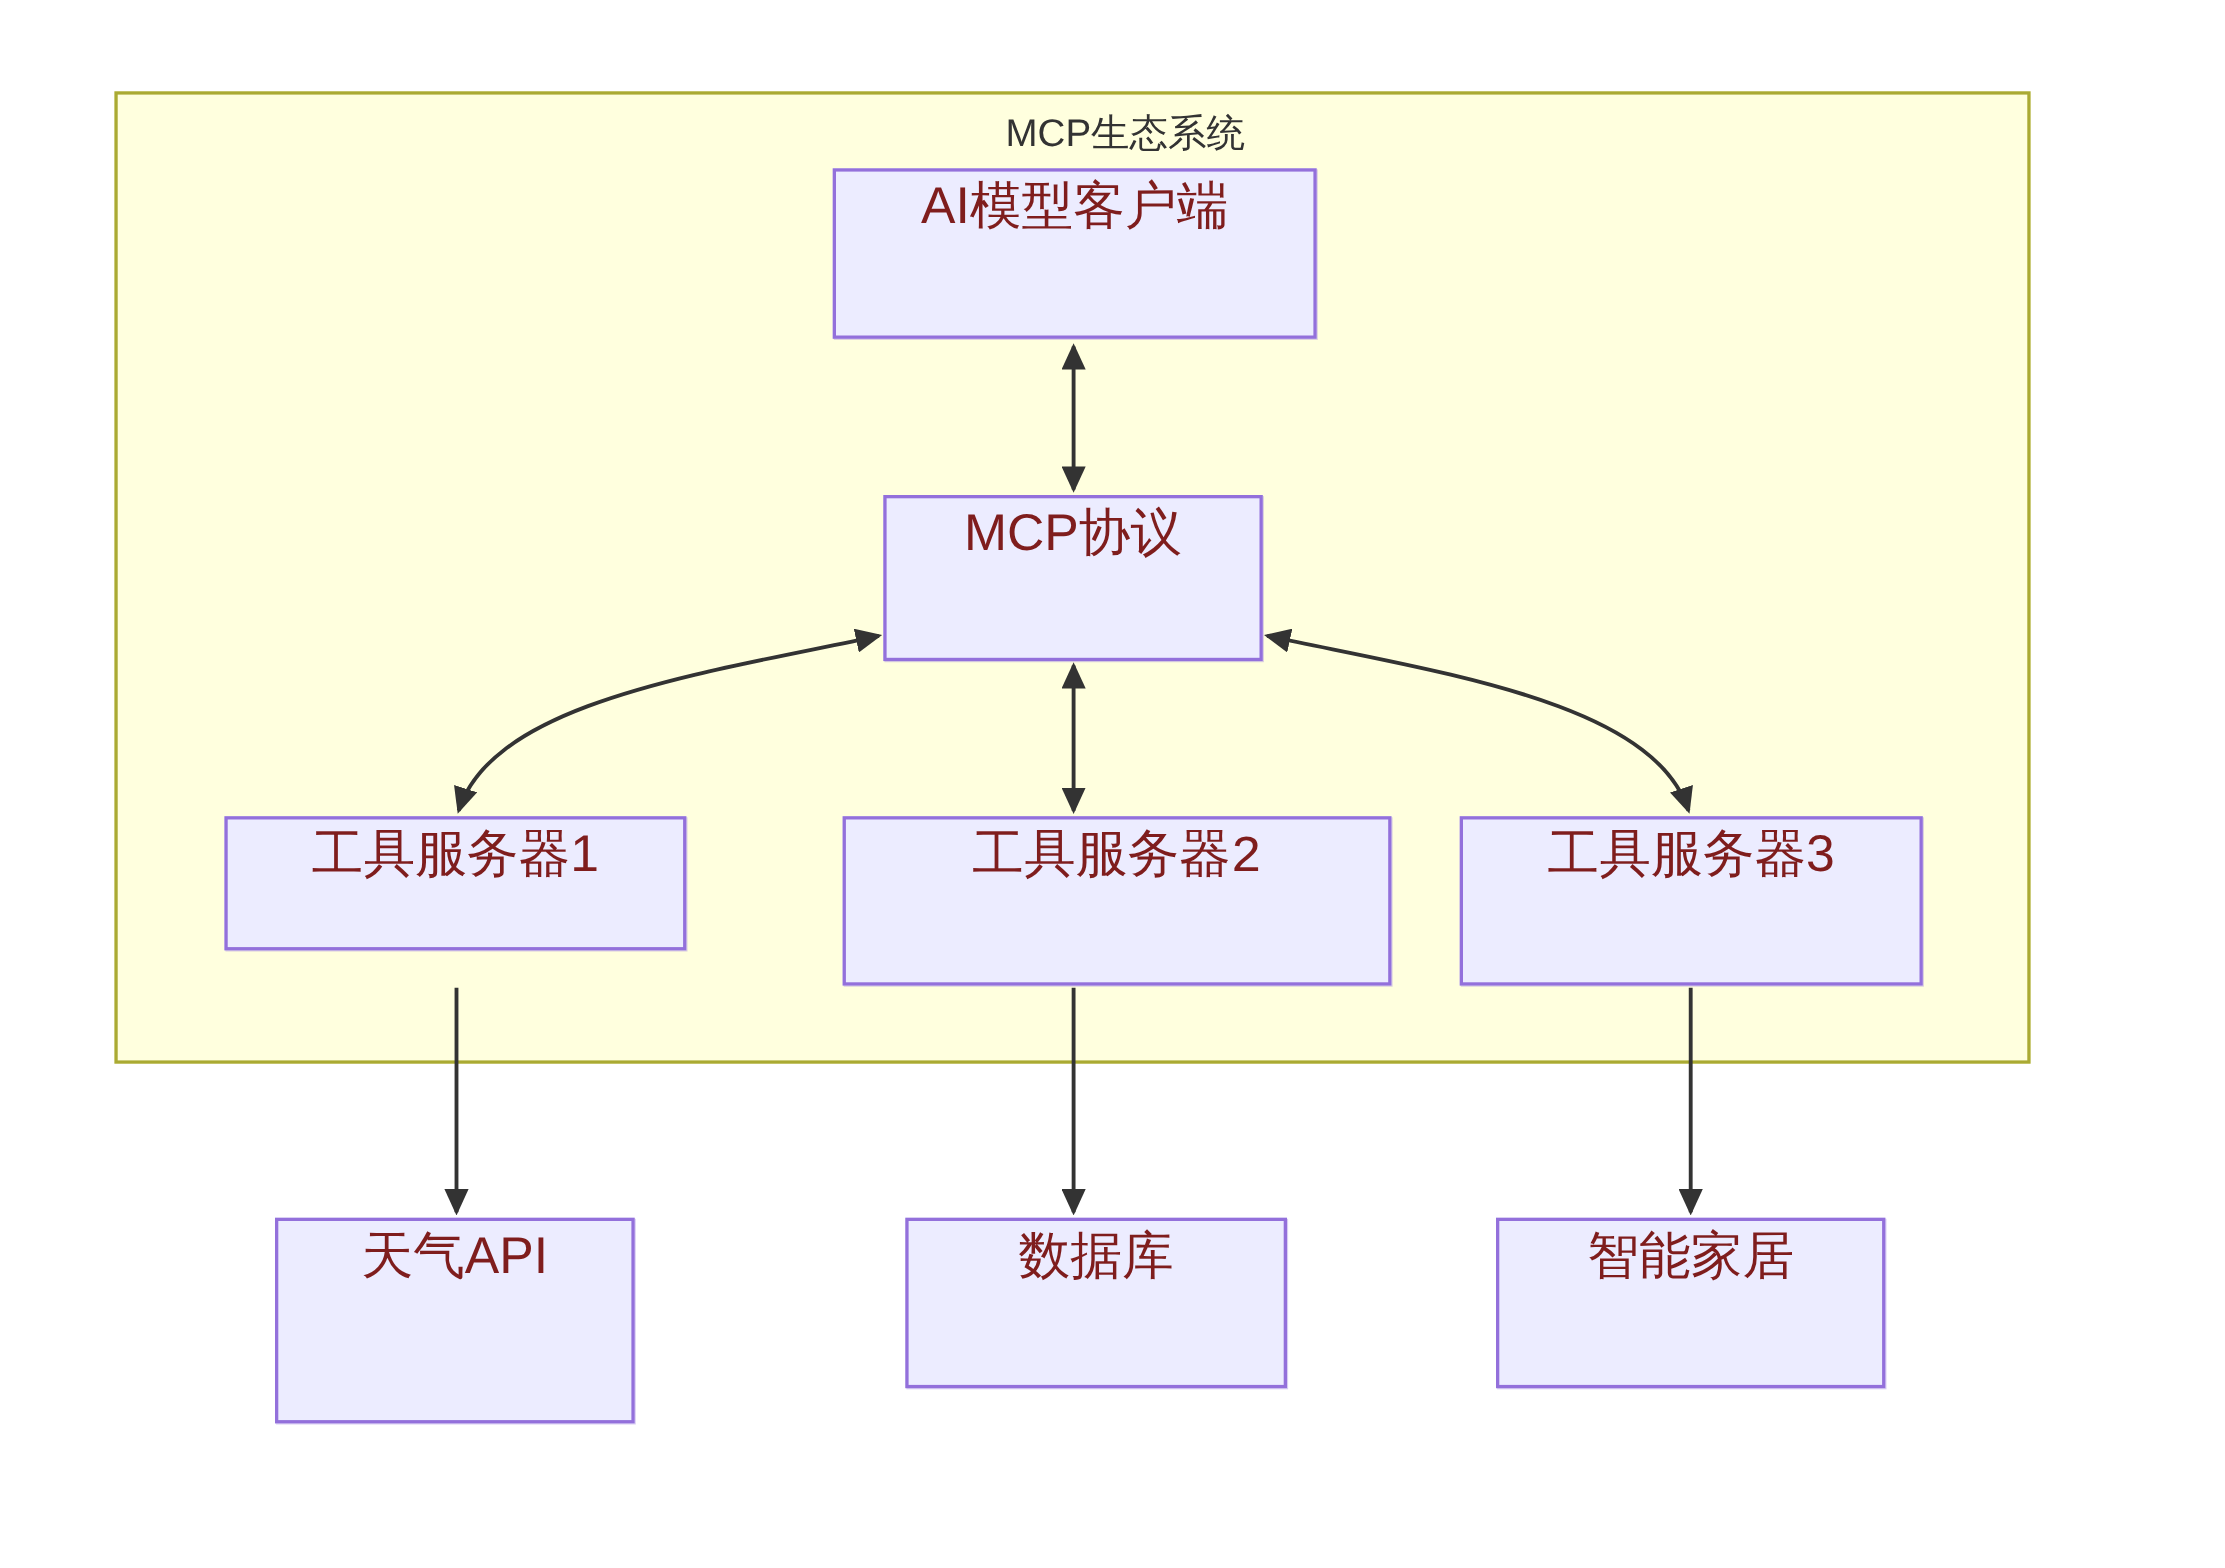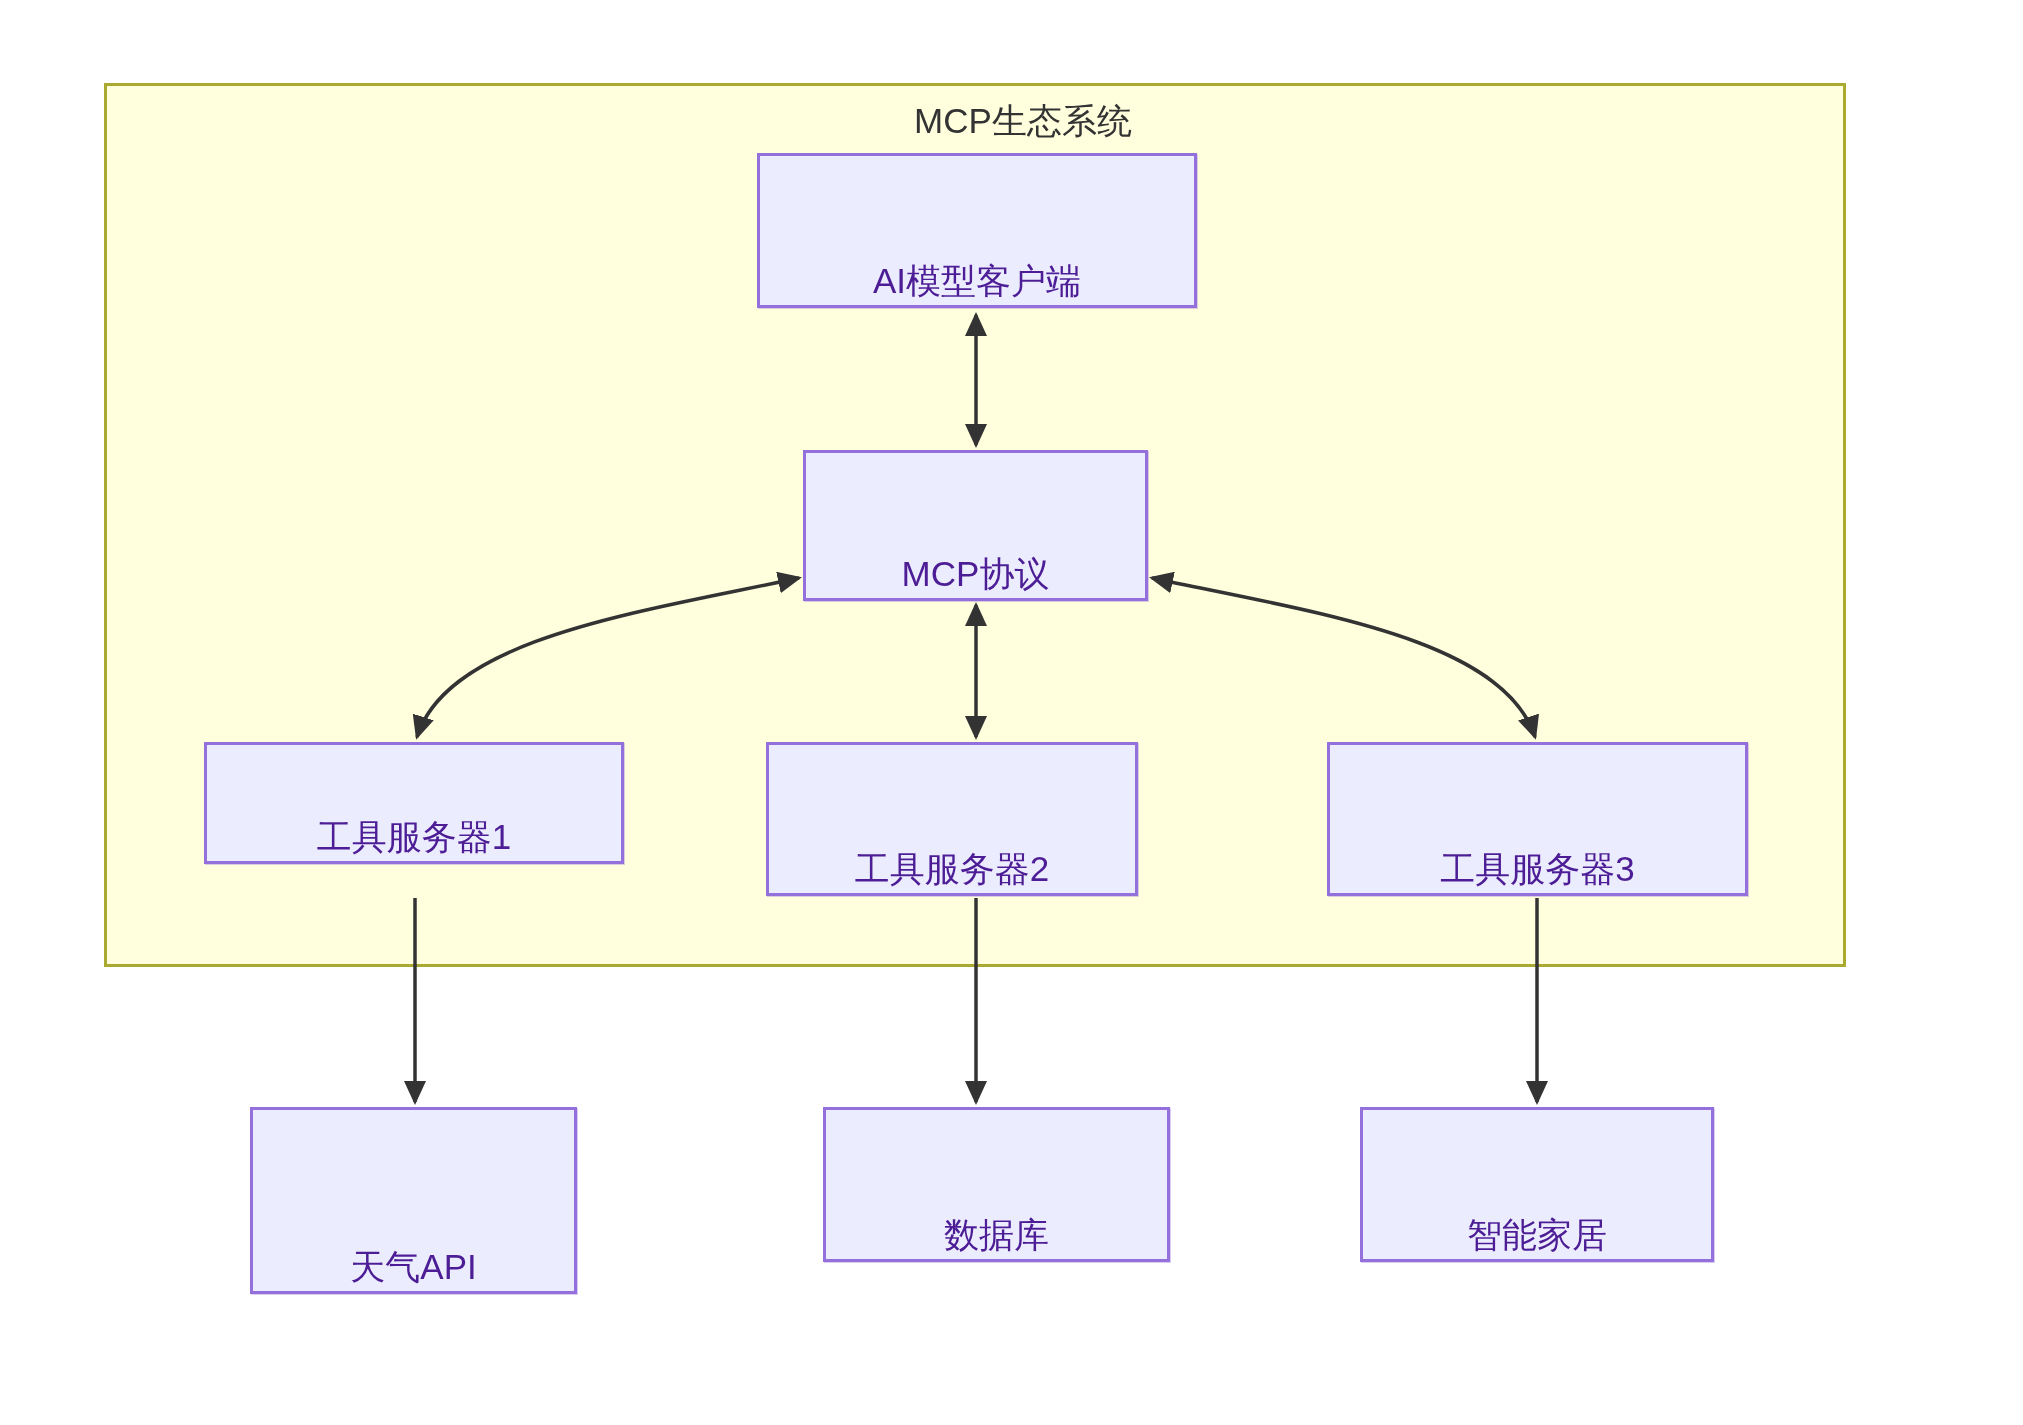--- a/index.html
+++ b/index.html
@@ -34,24 +34,24 @@
     font-size: 35px;
     color: #333333;
     padding-left: 48px;
   }
   .node {
     position: absolute;
     background: #ececff;
     border: 3px solid #9370db;
     box-sizing: border-box;
     display: flex;
-    align-items: flex-end;
+    align-items: flex-start;
     justify-content: center;
-    font-size: 35px;
-    color: #4c1d95;
+    font-size: 47px;
+    color: #7f1d1d;
     text-align: center;
     box-shadow: 1px 1px 0 rgba(147,112,219,0.35);
   }
   .edges {
     position: absolute;
     left: 0;
     top: 0;
     width: 2023px;
     height: 1425px;
     pointer-events: none;
@@ -98,21 +98,21 @@
   </div>
 
   <div class="node" style="left:803px; top:450px; width:345px; height:151px;">
     <span>MCP协议</span>
   </div>
 
   <div class="node" style="left:204px; top:742px; width:420px; height:122px;">
     <span>工具服务器1</span>
   </div>
 
-  <div class="node" style="left:766px; top:742px; width:372px; height:154px;">
+  <div class="node" style="left:766px; top:742px; width:499px; height:154px;font-family:Liberation Mono, monospace;">
     <span>工具服务器2</span>
   </div>
 
   <div class="node" style="left:1327px; top:742px; width:421px; height:154px;">
     <span>工具服务器3</span>
   </div>
 
   <div class="node" style="left:250px; top:1107px; width:327px; height:187px;">
     <span>天气API</span>
   </div>

